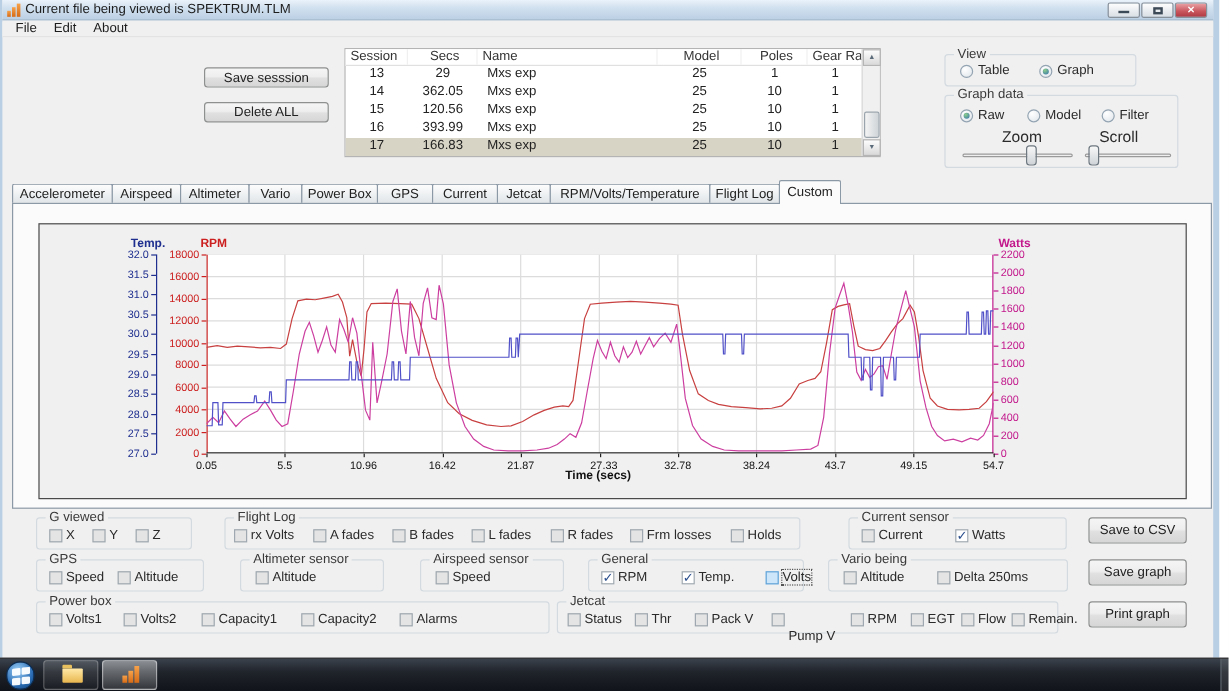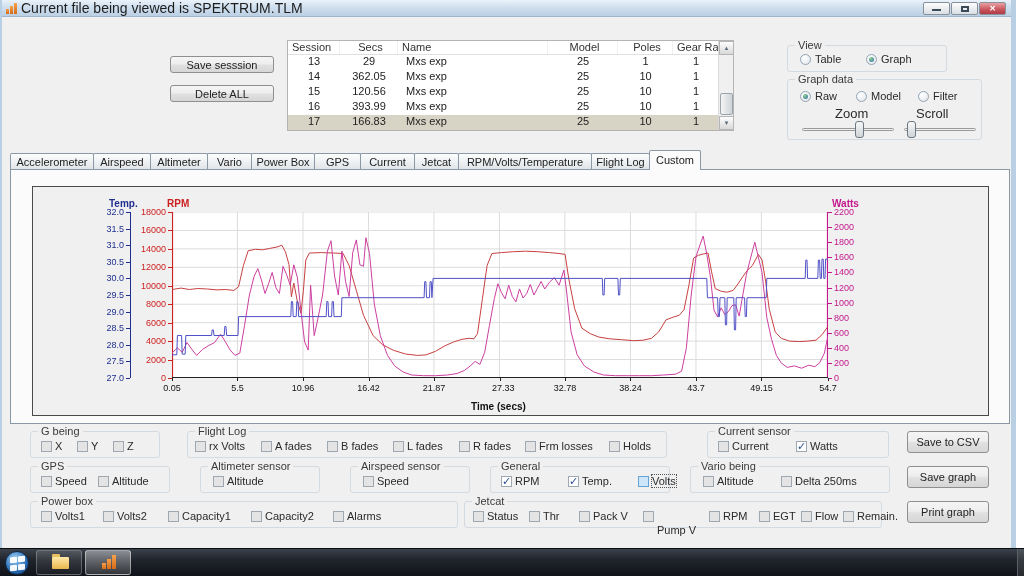--- a/index.html
+++ b/index.html
@@ -9,21 +9,21 @@
 
   
   .window { position:absolute; left:0; top:0; width:1016px; height:548px; background:#f0f0f0;
             border-left:2px solid #b9cfe4; border-right:5px solid #b9cfe4; }
   .titlebar { position:absolute; left:0; top:0; right:0; height:17px;
               background:linear-gradient(#eaf2fa,#cfdfee 45%,#bcd0e4); border-bottom:1px solid #9eb6cd;
               display:flex; align-items:center; padding-left:4px; }
   .app-icon { display:inline-flex; align-items:flex-end; gap:1px; height:11px; margin-right:4px; }
   .app-icon i { display:block; width:3px; background:linear-gradient(#f7a24a,#d66a16); }
   .app-icon i:nth-child(1){height:5px} .app-icon i:nth-child(2){height:8px} .app-icon i:nth-child(3){height:11px}
-  .title-text { font-size:14px; color:#1d1d1d; }
+  .title-text { font-size:11px; color:#1d1d1d; }
   .win-controls { position:absolute; right:5px; top:2px; display:flex; gap:1px; }
   .wbtn { width:27px; height:13px; border:1px solid #88909a; border-radius:2px;
           background:linear-gradient(#fdfdfd,#d9dfe5); position:relative; cursor:default; }
   .wbtn.close { background:linear-gradient(#e9a0a4,#c8545c 60%,#b03b44); color:#fff; font-size:8px;
                 text-align:center; line-height:11px; font-weight:bold; }
   .glyph-min { position:absolute; left:8px; bottom:3px; width:9px; height:2px; background:#3c4a58; }
   .glyph-max { position:absolute; left:9px; top:3px; width:8px; height:6px; border:2px solid #3c4a58; }
   .menubar { position:absolute; left:0; top:18px; right:0; height:13px; background:#f0f0f0;
              border-bottom:1px solid #e3e3e3; display:flex; gap:2px; padding-left:5px; }
   .menu-item { padding:0 6px; font-size:11px; line-height:13px; color:#1d1d1d; }
@@ -134,20 +134,25 @@
         <span class="wbtn">
             <span class="glyph-min"></span>
           </span>
         <span class="wbtn">
             <span class="glyph-max"></span>
           </span>
         <span class="wbtn close">✕</span>
       </span>
     </div>
 
+    <div class="menubar" id="menubar">
+        <span class="menu-item">File</span>
+        <span class="menu-item">Edit</span>
+        <span class="menu-item">About</span>
+      </div>
 
     <div class="client">
 
       <button class="btn" style="left:168px;top:56px;width:104px;height:17px;">Save sesssion</button>
       <button class="btn" style="left:168px;top:85px;width:104px;height:17px;">Delete ALL</button>
 
       <div class="table-wrap" id="session-table">
           <div class="thead">
             <span class="th" style="width: 52px; text-align: left; padding-left: 4px;">Session</span>
             <span class="th" style="width: 58px; text-align: center; padding-left: 4px;">Secs</span>
@@ -270,21 +275,21 @@
               <line x1="523.9597438243367" y1="0" x2="523.9597438243367" y2="166" stroke="#dcdcdc" stroke-width="1"></line>
               <line x1="589.3796889295517" y1="0" x2="589.3796889295517" y2="166" stroke="#dcdcdc" stroke-width="1"></line>
               <line x1="656" y1="0" x2="656" y2="166" stroke="#dcdcdc" stroke-width="1"></line>
               <line x1="0.5" y1="0" x2="0.5" y2="166" stroke="#cc2020" stroke-width="1.2"></line>
               <line x1="655.5" y1="0" x2="655.5" y2="166" stroke="#c2188c" stroke-width="1.2"></line>
               <line x1="0" y1="165.5" x2="656" y2="165.5" stroke="#222" stroke-width="1.2"></line>
               <polyline points="0.0,77.5 9.0,76.1 17.4,77.5 25.8,76.5 35.4,77.0 45.0,77.9 53.4,77.5 61.8,78.4 66.6,74.7 71.4,53.5 76.2,38.7 83.4,37.3 90.6,37.8 97.8,36.4 105.0,35.0 109.8,33.2 113.4,39.7 117.0,52.6 119.4,84.8 121.8,71.0 125.4,89.5 129.0,101.4 131.4,78.4 133.8,48.0 137.4,41.0 149.4,40.6 161.4,41.0 171.1,41.5 177.1,53.5 184.3,78.4 191.5,103.3 201.1,123.6 210.7,132.8 221.5,138.3 233.5,142.0 245.5,143.4 253.9,142.9 263.5,139.3 273.1,133.7 281.5,130.0 289.9,127.3 297.1,126.3 301.9,126.8 305.5,121.7 310.3,87.6 315.1,53.5 319.9,41.5 329.5,40.6 341.5,39.7 353.5,39.2 365.5,39.7 377.5,40.6 387.1,41.5 393.1,42.4 396.7,66.4 402.7,96.8 409.9,116.2 418.3,121.7 426.7,125.0 437.5,126.8 449.5,127.7 461.5,128.7 471.1,128.2 479.5,126.3 486.7,119.9 494.0,107.9 501.2,105.1 507.2,103.3 512.0,97.8 516.8,73.8 521.6,46.1 526.4,43.3 531.2,42.0 536.0,41.0 539.6,59.9 543.2,76.5 549.2,79.3 555.2,80.2 561.2,78.4 566.0,71.9 570.8,64.6 575.6,58.1 580.4,53.5 586.4,42.4 590.0,48.0 593.6,69.2 597.2,96.8 603.2,119.9 609.2,126.3 617.6,129.1 627.2,129.6 635.6,129.1 644.0,128.2 650.0,122.7 656.0,114.4" fill="none" stroke="#c84040" stroke-width="1"></polyline>
               <polyline points="0.0,141.1 5.4,135.8 10.2,140.3 15.0,130.5 19.8,137.3 24.6,143.4 30.6,137.3 36.6,133.6 42.6,130.5 48.6,122.2 53.4,129.8 58.2,138.1 63.0,143.4 67.8,141.1 72.6,113.2 77.4,83.0 82.2,64.1 85.8,56.6 89.4,67.9 93.0,81.5 96.6,71.7 100.2,60.4 103.8,75.5 107.4,81.5 111.0,54.3 114.6,62.6 118.2,73.2 121.8,52.8 125.4,65.6 129.0,99.6 132.6,129.8 136.2,138.1 138.6,73.2 142.2,123.7 145.8,107.1 150.6,83.0 155.4,39.2 159.0,28.7 162.6,64.1 166.3,83.0 169.9,39.2 173.5,69.4 177.1,84.5 180.7,40.7 184.3,27.9 187.9,52.8 191.5,54.3 193.9,25.7 197.5,41.5 202.3,92.1 208.3,123.7 215.5,143.4 222.7,153.9 231.1,160.0 239.5,163.0 251.5,163.7 263.5,163.7 275.5,163.0 285.1,161.5 292.3,158.5 298.3,153.9 303.1,149.4 307.9,152.4 312.7,140.3 317.5,113.2 322.3,86.8 325.9,71.7 329.5,80.7 333.1,86.8 336.7,73.2 340.3,84.5 343.9,89.8 347.5,77.0 351.1,86.0 354.7,81.5 358.3,72.4 361.9,83.0 365.5,76.2 369.1,69.4 372.7,77.0 377.5,70.2 382.3,65.6 387.1,73.2 391.9,58.1 394.3,77.0 399.1,120.0 405.1,142.6 412.3,153.9 421.9,160.0 431.5,163.0 443.5,163.7 455.5,163.7 467.5,163.7 479.5,163.7 491.5,163.0 503.6,162.2 509.6,159.2 514.4,135.8 519.2,83.0 524.0,44.5 527.6,34.0 531.2,24.1 534.8,42.3 538.4,64.9 542.0,98.1 545.6,104.9 549.2,95.8 552.8,102.6 556.4,99.6 560.0,93.6 563.6,92.8 567.2,104.1 570.8,83.0 574.4,62.6 578.0,48.3 582.8,30.2 586.4,45.3 590.0,60.4 594.8,105.6 599.6,127.5 604.4,143.4 609.2,150.9 615.2,155.4 622.4,153.9 629.6,156.2 636.8,153.2 642.8,154.7 647.6,150.9 652.4,141.1 656.0,123.7" fill="none" stroke="#cc3fa0" stroke-width="1"></polyline>
               <polyline points="0.0,142.8 4.8,142.8 5.4,123.5 9.6,123.5 10.2,142.1 13.2,142.1 13.8,123.5 39.6,123.5 40.2,117.9 41.4,117.9 42.0,123.5 52.2,123.5 52.8,114.5 54.0,114.5 54.6,123.5 66.0,123.5 66.6,104.6 118.8,104.6 119.4,89.6 120.6,89.6 121.2,104.6 124.2,104.6 124.8,89.6 126.0,89.6 126.6,104.6 154.2,104.6 154.8,89.6 156.0,89.6 156.6,104.6 159.6,104.6 160.2,89.6 161.4,89.6 162.0,104.6 169.3,104.6 169.9,85.7 252.1,85.7 252.7,69.7 253.9,69.7 254.5,85.7 257.5,85.7 258.1,69.7 259.3,69.7 259.9,85.7 261.1,66.4 430.3,66.4 430.9,83.0 432.1,83.0 432.7,66.4 445.9,66.4 446.5,83.0 447.7,83.0 448.3,66.4 534.8,66.4 535.4,85.7 545.6,85.7 546.2,104.6 547.4,104.6 548.0,85.7 552.8,85.7 553.4,112.9 554.6,112.9 555.2,85.7 561.8,85.7 562.4,117.9 563.6,117.9 564.2,85.7 572.6,85.7 573.2,104.6 574.4,104.6 575.0,85.7 594.2,85.7 594.8,66.4 633.2,66.4 633.8,48.1 635.0,48.1 635.6,66.4 645.8,66.4 646.4,48.1 647.6,48.1 648.2,66.4 649.4,66.4 650.0,47.1 651.2,47.1 651.8,66.4 653.0,66.4 653.6,47.1 656.0,47.1" fill="none" stroke="#5050c8" stroke-width="1"></polyline>
             </svg></div>
-        <span class="xaxis-title" id="x-title" style="left:438px;top:204px;margin-top:10px;">Time (secs)</span>
+        <span class="xaxis-title" id="x-title" style="left:438px;top:204px;">Time (secs)</span>
       <div class="tick-dash" style="left: 97px; top: 25px; width: 1px; height: 166px; background: rgb(31, 47, 143);"></div>
           <div class="tick-dash" style="left: 93px; top: 25px; width: 4px; height: 1px; background: rgb(31, 47, 143);"></div>
           <div class="tick-label" style="left: 63px; top: 20px; width: 28px; text-align: right; color: rgb(31, 47, 143);">32.0</div>
           <div class="tick-dash" style="left: 93px; top: 41.6px; width: 4px; height: 1px; background: rgb(31, 47, 143);"></div>
           <div class="tick-label" style="left: 63px; top: 36.6px; width: 28px; text-align: right; color: rgb(31, 47, 143);">31.5</div>
           <div class="tick-dash" style="left: 93px; top: 58.2px; width: 4px; height: 1px; background: rgb(31, 47, 143);"></div>
           <div class="tick-label" style="left: 63px; top: 53.2px; width: 28px; text-align: right; color: rgb(31, 47, 143);">31.0</div>
           <div class="tick-dash" style="left: 93px; top: 74.8px; width: 4px; height: 1px; background: rgb(31, 47, 143);"></div>
           <div class="tick-label" style="left: 63px; top: 69.8px; width: 28px; text-align: right; color: rgb(31, 47, 143);">30.5</div>
           <div class="tick-dash" style="left: 93px; top: 91.4px; width: 4px; height: 1px; background: rgb(31, 47, 143);"></div>
@@ -364,21 +369,21 @@
           <div class="tick-dash" style="left: 663px; top: 191px; width: 1px; height: 3px; background: rgb(34, 34, 34);"></div>
           <div class="tick-label" style="left: 648px; top: 196px; width: 30px; text-align: center; color: rgb(17, 17, 17);">43.7</div>
           <div class="tick-dash" style="left: 728.4px; top: 191px; width: 1px; height: 3px; background: rgb(34, 34, 34);"></div>
           <div class="tick-label" style="left: 713.4px; top: 196px; width: 30px; text-align: center; color: rgb(17, 17, 17);">49.15</div>
           <div class="tick-dash" style="left: 795px; top: 191px; width: 1px; height: 3px; background: rgb(34, 34, 34);"></div>
           <div class="tick-label" style="left: 780px; top: 196px; width: 30px; text-align: center; color: rgb(17, 17, 17);">54.7</div>
         </div>
 
       <div id="groups-host">
           <div class="groupbox" style="left: 28px; top: 431px; width: 130px; height: 27px;">
-            <span class="gb-label">G being</span>
+            <span class="gb-label">G viewed</span>
             <span class="cb" style="left: 10px; top: 9px;"></span>
             <span class="ctl-label" style="left: 24px; top: 8px;">X</span>
             <span class="cb" style="left: 46px; top: 9px;"></span>
             <span class="ctl-label" style="left: 60px; top: 8px;">Y</span>
             <span class="cb" style="left: 82px; top: 9px;"></span>
             <span class="ctl-label" style="left: 96px; top: 8px;">Z</span>
           </div>
           <div class="groupbox" style="left: 185px; top: 431px; width: 480px; height: 27px;">
             <span class="gb-label">Flight Log</span>
             <span class="cb" style="left: 7px; top: 9px;"></span>

